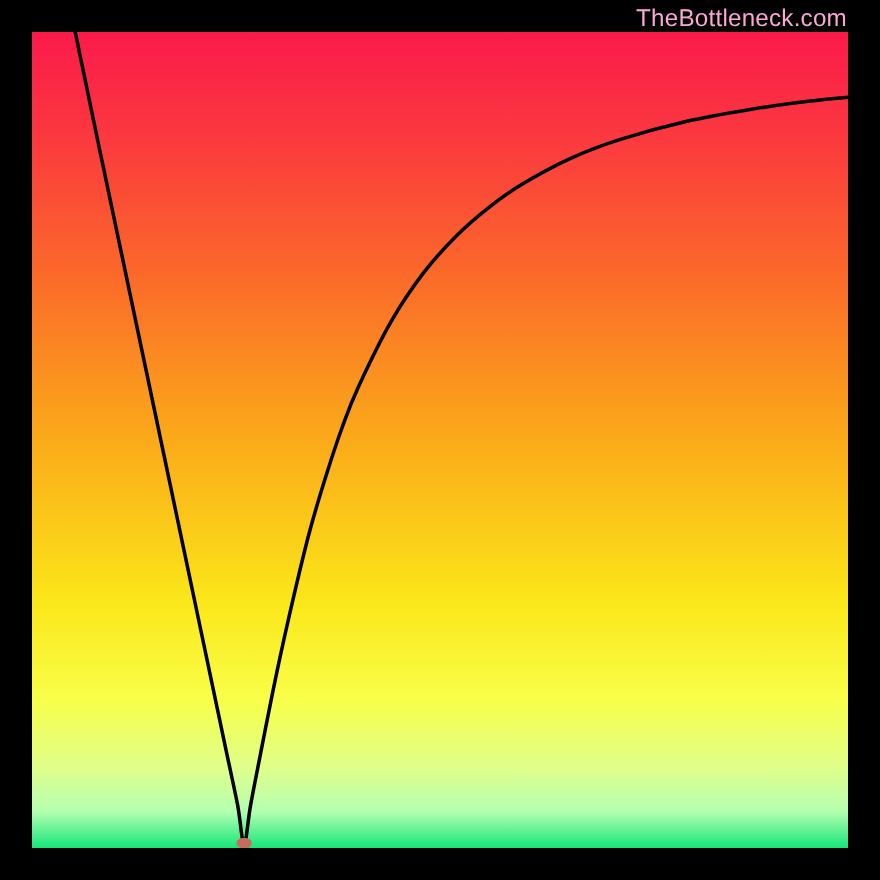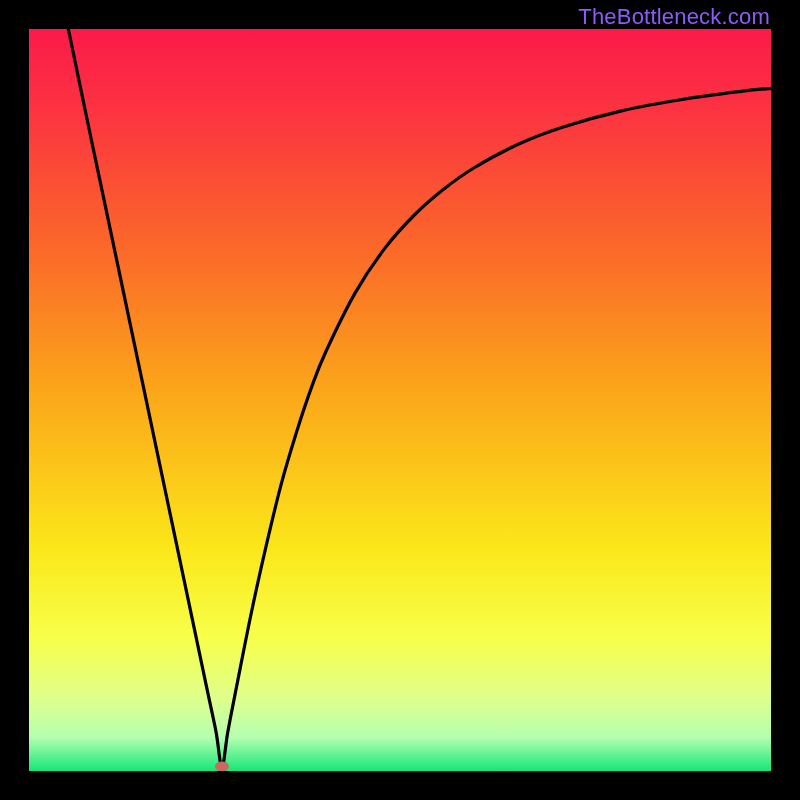--- a/index.html
+++ b/index.html
@@ -25,21 +25,21 @@
     width: 742px;
     height: 742px;
   }
   .watermark {
     position: absolute;
     top: 4px;
     right: 30px;
     font-family: Arial, Helvetica, sans-serif;
     font-size: 22px;
     font-weight: 500;
-    color: #8b5cf6;
+    color: #f9a8d4;
     letter-spacing: 0.2px;
   }
 </style>
 </head>
 <body>
 
 <div class="frame">
   <svg class="plot" viewBox="0 0 742 742" preserveAspectRatio="none">
     <defs>
       <linearGradient id="bg-grad" x1="0" y1="0" x2="0" y2="1">

